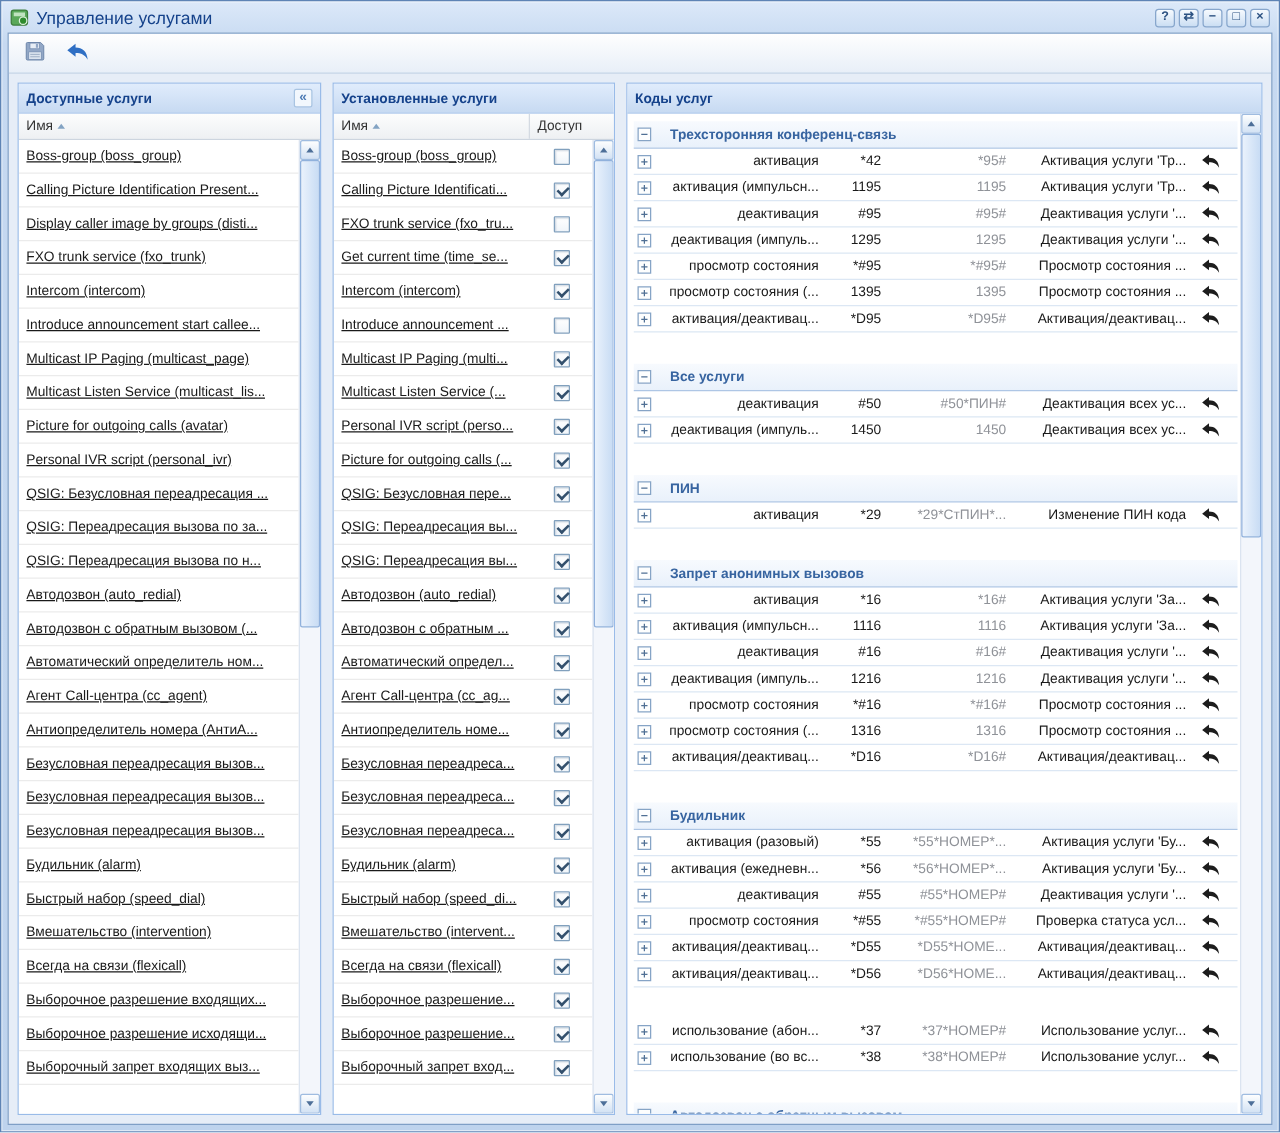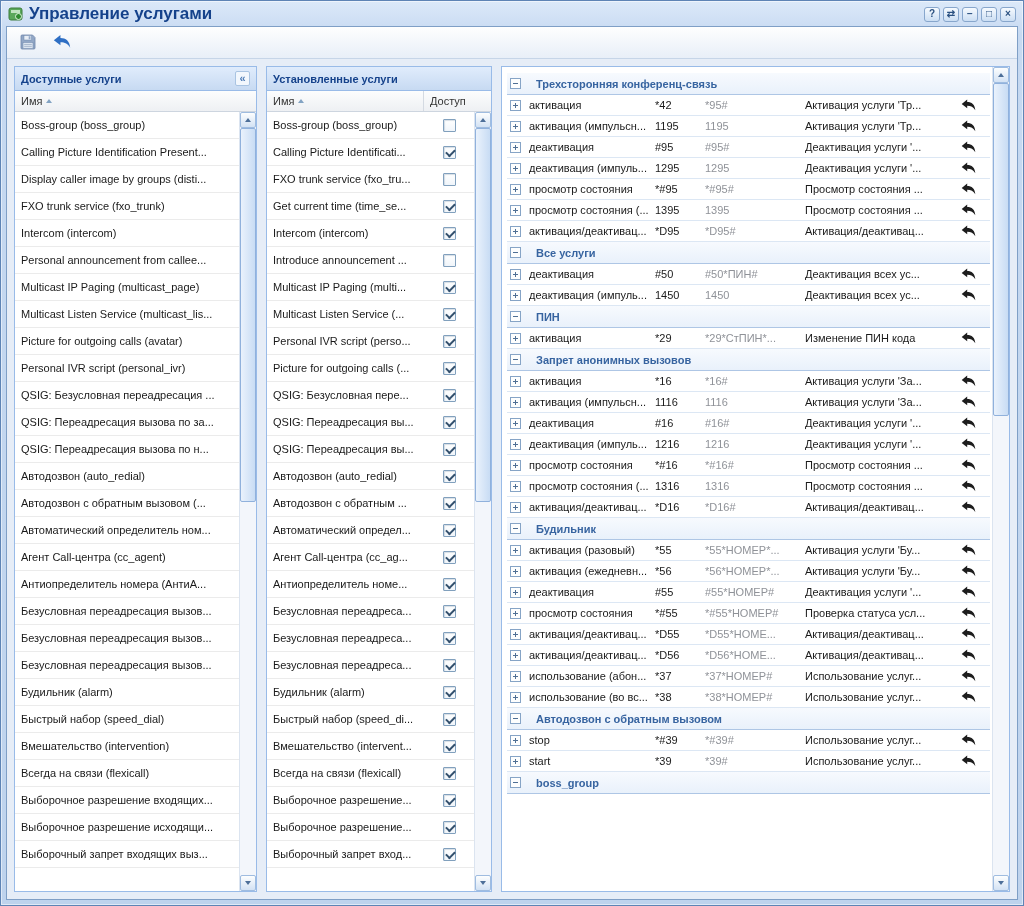--- a/index.html
+++ b/index.html
@@ -11,21 +11,21 @@
     background:linear-gradient(180deg,#dce9f9 0,#c6d9f1 34px,#bed3ed 100%);
     border:1px solid #5e84b5;
     box-shadow:inset 0 0 0 1px rgba(255,255,255,.5);
     display:flex; flex-direction:column;
     padding:3px 5px 5px;
   }
 
   
   .titlebar { height:22px; flex:none; display:flex; align-items:center; gap:5px; padding:0 2px 2px 2px; }
   .app-icon { width:16px; height:16px; flex:none; display:flex; }
-  .title { color:#15428b; font-weight:bold; font-size:17px; flex:1; white-space:nowrap; }
+  .title { color:#15428b; font-weight:normal; font-size:14px; flex:1; white-space:nowrap; }
   .win-controls { display:flex; gap:3px; }
   .win-btn {
     width:16px; height:15px; border:1px solid #87a6cc; border-radius:3px;
     background:linear-gradient(#f6fafe,#cbdef3);
     color:#2c5282; font-size:10px; font-weight:bold; line-height:1;
     display:flex; align-items:center; justify-content:center; cursor:pointer;
   }
 
   
   .content { flex:1; border:1px solid #7f9fc6; background:#e6edf7; display:flex; flex-direction:column; overflow:hidden; }
@@ -56,41 +56,41 @@
     border-bottom:1px solid #cdd5df; display:flex; align-items:center; color:#333;
   }
   .col { padding:0 6px; height:100%; display:flex; align-items:center; gap:4px; white-space:nowrap; cursor:pointer; }
   .col-name { flex:1; overflow:hidden; }
   .col-access { width:50px; flex:none; justify-content:flex-start; }
   .col-sep { width:1px; height:100%; background:#d4dae2; flex:none; }
   .col-spacer { width:17px; flex:none; height:100%; }
   .sort-asc { width:0; height:0; border-left:3.5px solid transparent; border-right:3.5px solid transparent; border-bottom:4px solid #83a3c3; }
 
   .grid { flex:1; position:relative; overflow:hidden; background:#fff; }
-  .rows { position:absolute; top:0; left:0; right:17px; bottom:0; overflow:hidden; }
+  .rows { position:absolute; top:0; left:0; right:17px; bottom:0; overflow:hidden;text-decoration:underline; }
 
   .list-row { height:27px; border-bottom:1px solid #ebebeb; display:flex; align-items:center; padding:0 6px; cursor:pointer; }
   .list-row .cell { overflow:hidden; white-space:nowrap; }
   .mid-row { padding:0 0 0 6px; }
   .mid-row .cell { flex:1; }
   .chk-cell { width:50px; flex:none; display:flex; align-items:center; justify-content:center; }
 
   .checkbox {
     width:13px; height:13px; border:1px solid #81a0bd; border-radius:1px;
     background:linear-gradient(#ffffff,#f0f5fa); position:relative;
     box-shadow:inset 1px 1px 1px rgba(90,120,150,.25); cursor:pointer;
   }
   .checkbox.checked::after {
     content:''; position:absolute; left:2px; top:2px; width:7px; height:4px;
     border-left:2px solid #33506d; border-bottom:2px solid #33506d; transform:rotate(-45deg);
   }
 
   
   .codes-inner { position:absolute; top:0; left:0; right:17px; bottom:0; overflow:hidden; padding:6px 2px 0 5px; }
-  .group { margin-bottom:0; }
+  .group { margin-bottom:25px;text-align:right; }
   .group-header {
     height:22px; display:flex; align-items:center; gap:7px; padding:0 3px;
     color:#3764a0; font-weight:bold; border-bottom:1px solid #aec6e5;
     background:linear-gradient(#f7fafe,#e9f1fb); cursor:pointer;
   }
   .code-row { height:21px; display:flex; align-items:center; border-bottom:1px solid #dce7f4; padding:0 3px; cursor:pointer; }
   .pm { width:11px; height:11px; flex:none; border:1px solid #86a4c6; background:#fdfefe; position:relative; margin-right:8px; cursor:pointer; }
   .pm::before { content:''; position:absolute; left:2px; right:2px; top:4px; height:1px; background:#4f6f94; }
   .pm.plus::after { content:''; position:absolute; top:2px; bottom:2px; left:4px; width:1px; background:#4f6f94; }
   .c-name { width:126px; flex:none; overflow:hidden; white-space:nowrap; }
@@ -197,21 +197,21 @@
 
               <div class="list-row">
                 <span class="cell">FXO trunk service (fxo_trunk)</span>
               </div>
 
               <div class="list-row">
                 <span class="cell">Intercom (intercom)</span>
               </div>
 
               <div class="list-row">
-                <span class="cell">Personal announcement from callee...</span>
+                <span class="cell">Introduce announcement start callee...</span>
               </div>
 
               <div class="list-row">
                 <span class="cell">Multicast IP Paging (multicast_page)</span>
               </div>
 
               <div class="list-row">
                 <span class="cell">Multicast Listen Service (multicast_lis...</span>
               </div>
 
@@ -533,20 +533,23 @@
               <div class="sb-thumb"></div>
             </div>
             <div class="sb-btn">
                 <span class="tri-down"></span>
               </div>
           </div>
         </div>
       </div>
 
       <div class="panel codes-panel">
+        <div class="panel-header">
+          <span class="ph-title">Коды услуг</span>
+        </div>
         <div class="grid">
           <div class="codes-inner">
 
               <div class="group">
                 <div class="group-header">
                   <span class="pm"></span>
                   <span class="group-title">Трехсторонняя конференц-связь</span>
                 </div>
                 <div class="group-rows">
 

